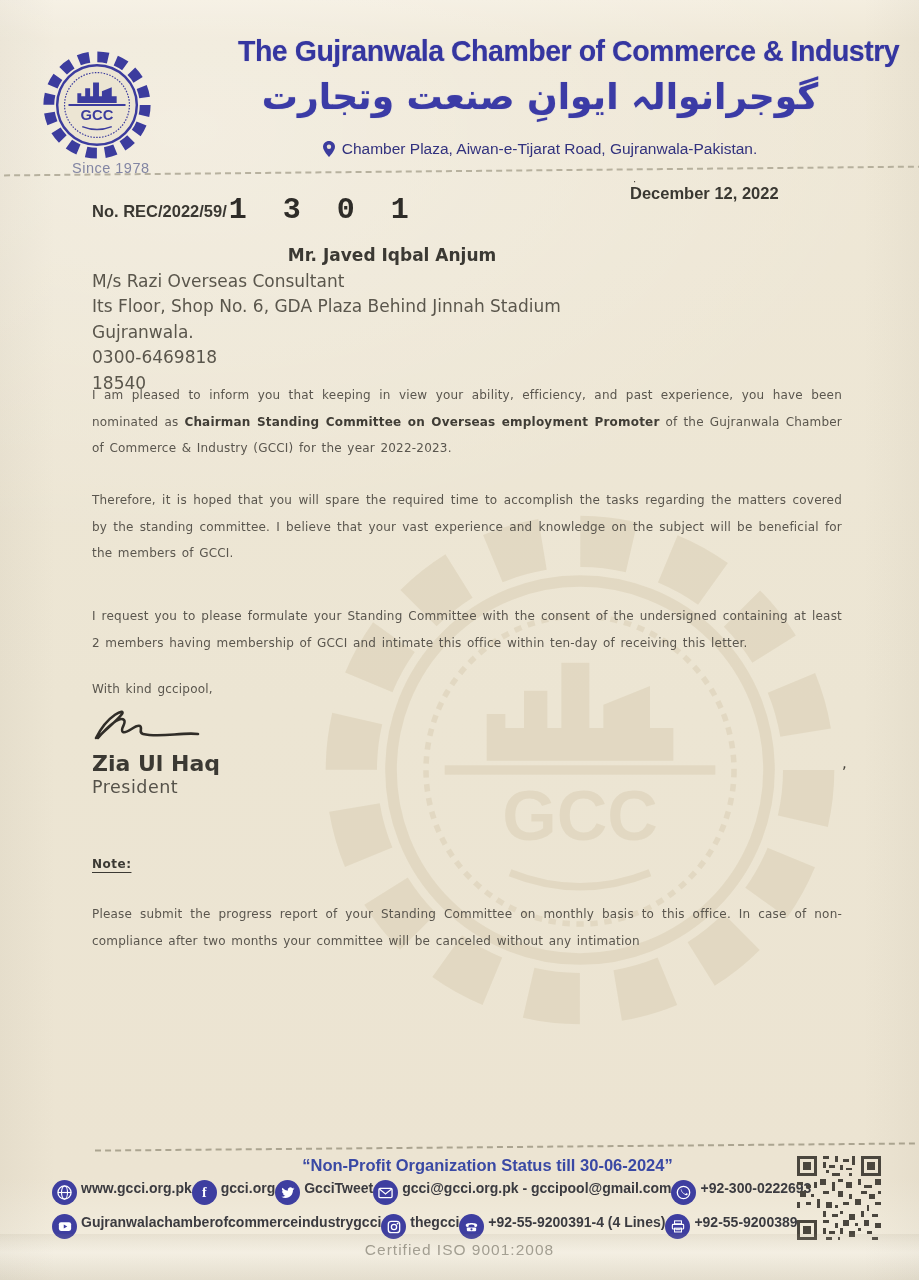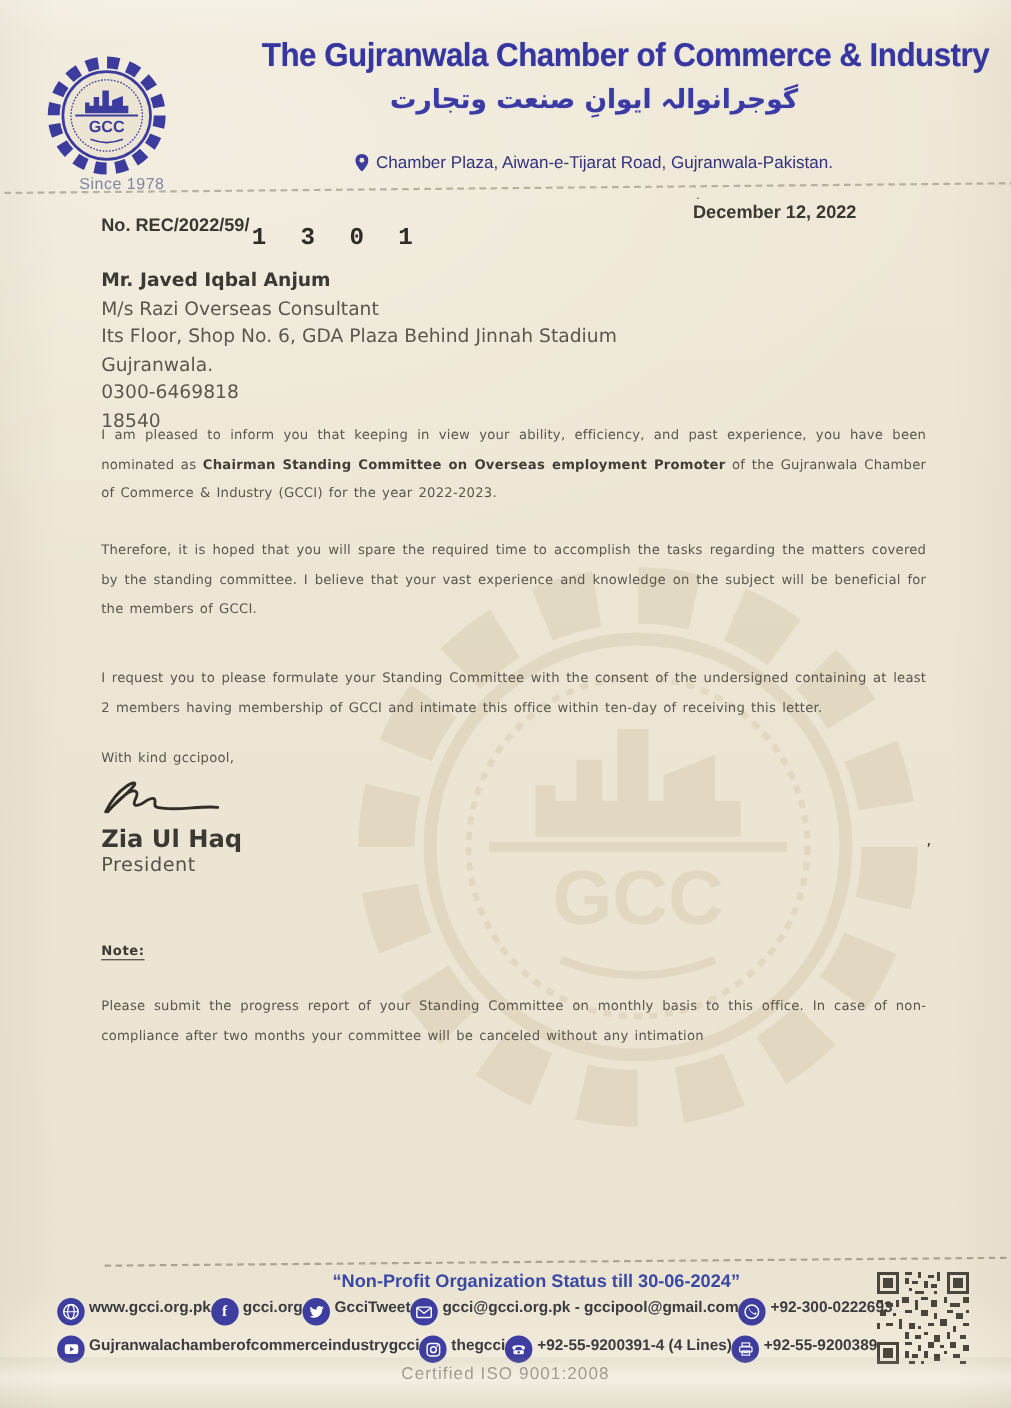--- a/index.html
+++ b/index.html
@@ -32,21 +32,21 @@
     font-family:"Liberation Sans", sans-serif;
     font-weight:700;font-size:30px;line-height:34px;
     color:#3536a0;letter-spacing:-0.5px;
     transform:scaleX(0.95);transform-origin:left;
     white-space:nowrap;
     text-shadow:0 0 1px rgba(53,54,160,0.45);
   }
   .org-urdu{
     left:240px;top:76px;width:600px;
     text-align:center;direction:rtl;
-    font-size:24px;font-weight:700;color:#3b3ba6;
+    font-size:36px;font-weight:700;color:#3b3ba6;
     text-shadow:0 0 1px rgba(59,59,166,0.4);
   }
   .hdr-addr{
     left:240px;top:140px;width:600px;text-align:center;
     font-family:"Liberation Sans", sans-serif;
     font-weight:400;font-size:15.5px;color:#32327e;
     white-space:nowrap;
   }
   .hdr-addr .pin{display:inline-block;vertical-align:-3px;margin-right:7px;}
   .since{
@@ -57,32 +57,32 @@
     left:-6px;top:170px;width:940px;height:0;
     border-top:2px dashed #a49e8a;opacity:0.75;
     transform:rotate(-0.55deg);
   }
 
   
   .ref-row{left:92px;top:192px;width:750px;}
   .ref-label{font-family:"Liberation Sans", sans-serif;font-weight:700;font-size:16.5px;color:#3a3832;}
   .ref-stamp{
     font-family:"Liberation Mono", monospace;font-weight:700;
-    font-size:22px;letter-spacing:9px;color:#2e2c28;
-    position:relative;top:12px;margin-left:2px;
+    font-size:30px;letter-spacing:9px;color:#2e2c28;
+    position:relative;top:1px;margin-left:2px;
   }
   .date{
     left:630px;top:184px;width:212px;
     font-family:"Liberation Sans", sans-serif;font-weight:700;
     font-size:16.5px;color:#3a3832;
   }
 
   
   .recipient{left:92px;top:243px;width:600px;line-height:25.5px;font-size:17px;color:#5a564c;}
-  .recipient .r-name{font-weight:700;color:#3b3933;}
+  .recipient .r-name{font-weight:700;color:#3b3933;text-align:center;}
 
   
   .para{
     left:92px;width:750px;
     font-size:12px;line-height:26.5px;
     text-align:justify;color:#5a564e;
     word-spacing:1.5px;letter-spacing:0.2px;
   }
   .para b{color:#403d36;}
   .p1{top:382px;}

